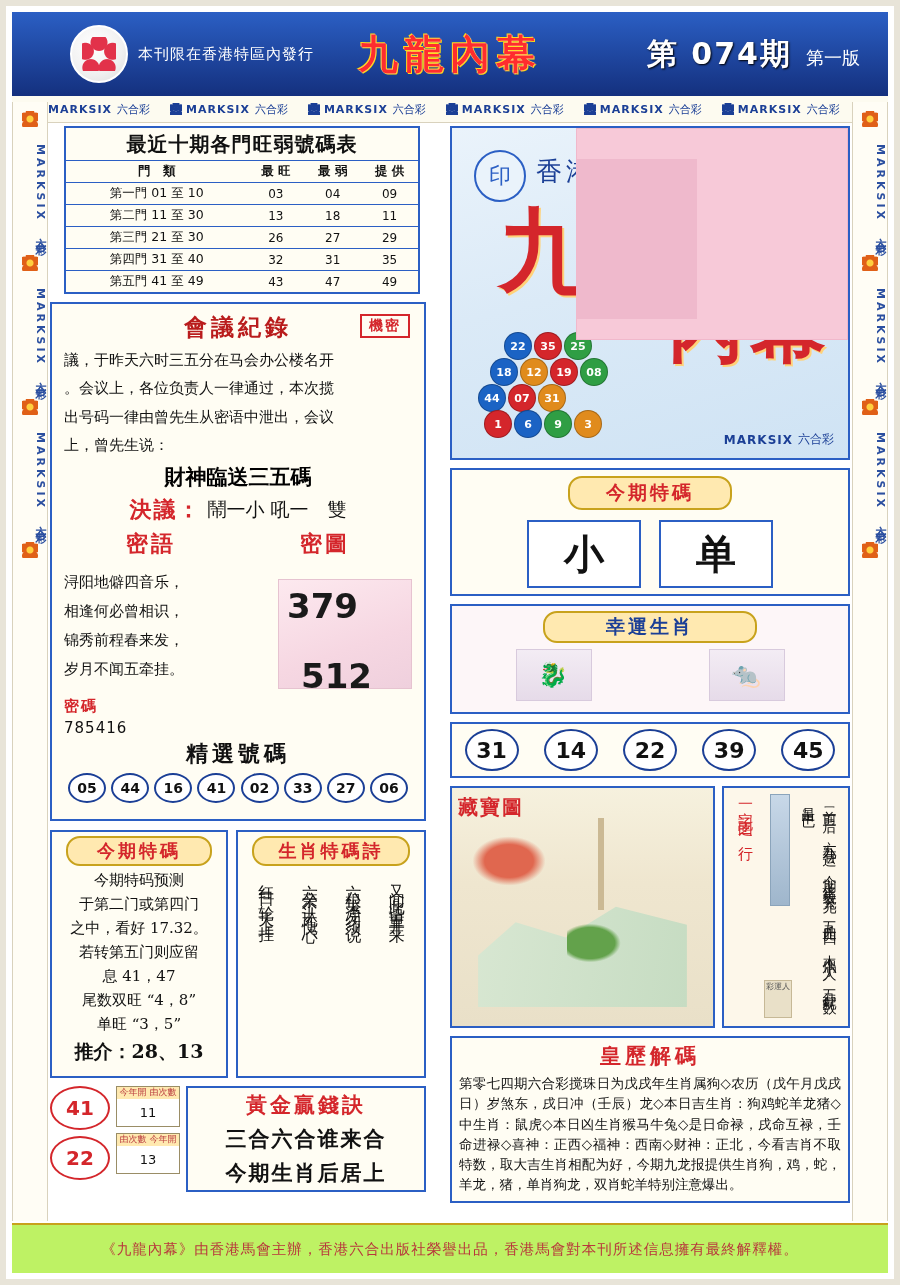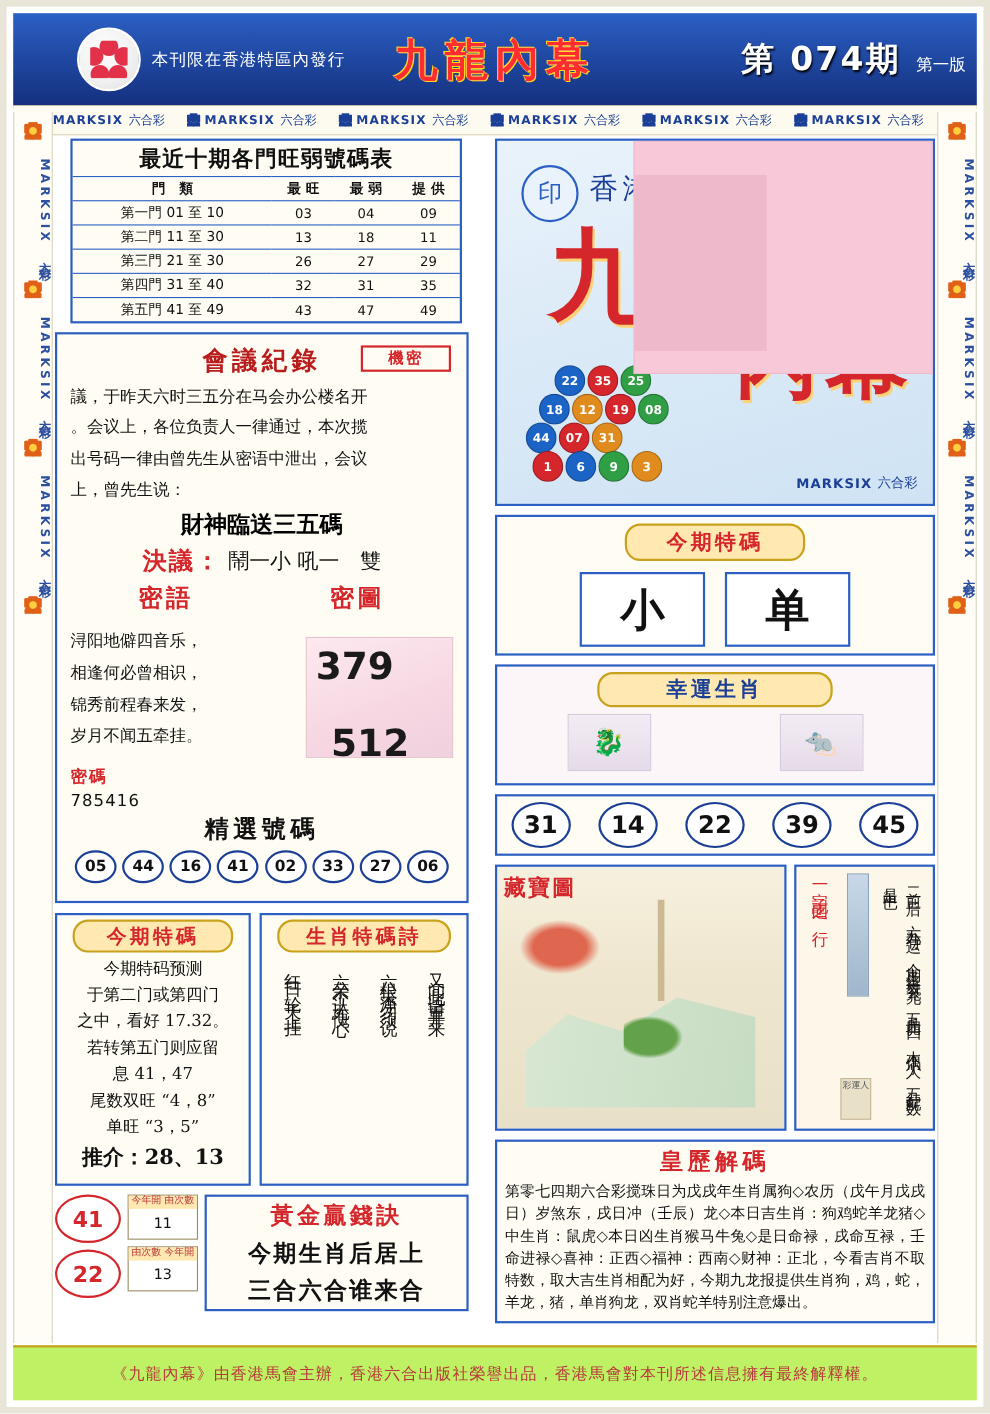--- a/index.html
+++ b/index.html
@@ -73,21 +73,21 @@
     text-shadow:0 0 1px #fff,1px 1px 0 #ffd700,-1px -1px 0 #ffd700;
     font-family:"DejaVu Serif","Liberation Serif",serif;
   }
   .issue{
     margin-left:auto;margin-right:10px;display:flex;align-items:baseline;
   }
   .issue .big{
     color:#ffffff;font-size:30px;font-weight:bold;letter-spacing:2px;
     text-shadow:1px 1px 2px #000;
   }
-  .issue .small{color:#ffffff;font-size:15px;margin-left:14px;}
+  .issue .small{color:#ffffff;font-size:18px;margin-left:14px;margin-right:18px;}
   .brandstrip{
     position:absolute;left:6px;right:6px;top:90px;height:26px;
     background:#fdfbf0;border-bottom:1px solid #d9d2bd;
     display:flex;align-items:center;overflow:hidden;
   }
   .brandstrip .unit{
     display:flex;align-items:center;margin-left:20px;white-space:nowrap;
   }
   .brandstrip .mk{font-size:11px;font-weight:bold;color:#1b3f96;letter-spacing:1px;}
   .brandstrip .cn{font-size:11px;color:#1b3f96;margin-left:5px;}
@@ -123,21 +123,21 @@
 
   
   .meeting{margin-top:8px;padding:6px 12px 10px;position:relative;}
   .meeting .hdr{display:flex;align-items:center;justify-content:center;position:relative;height:34px;}
   .meeting .title{
     font-size:23px;font-weight:bold;color:#b91c1c;letter-spacing:4px;
     font-family:"DejaVu Serif","Liberation Serif",serif;
   }
   .stamp{
     position:absolute;right:2px;top:4px;border:2px solid #d4262b;color:#d4262b;
-    font-size:14px;padding:1px 23px;letter-spacing:2px;font-weight:bold;
+    font-size:14px;padding:1px 7px;letter-spacing:2px;font-weight:bold;
   }
   .meeting p{
     margin:5px 0;font-size:15px;color:#111;line-height:1.55;
     font-family:"DejaVu Serif","Liberation Serif",serif;text-align:justify;
   }
   .cai{
     text-align:center;font-size:21px;font-weight:bold;margin:6px 0 2px;
     font-family:"DejaVu Serif","Liberation Serif",serif;
   }
   .resolve{display:flex;align-items:center;justify-content:center;gap:6px;margin:4px 0;}
@@ -554,22 +554,22 @@
             <div class="vl">11</div>
           </div>
           <div class="minitab" style="margin-top:6px;">
             <div class="hd">由次數
 今年開</div>
             <div class="vl">13</div>
           </div>
         </div>
         <div class="gold">
           <div class="g1">黃金贏錢訣</div>
+          <div class="g2">三合六合谁来合</div>
           <div class="g2">今期生肖后居上</div>
-          <div class="g2">三合六合谁来合</div>
         </div>
       </div>
     </div>
 
     <div class="colR">
 
       <div class="cover">
         <div class="seal">印</div>
         <div class="hk">香港</div>
         <div class="big1">九龍</div>

